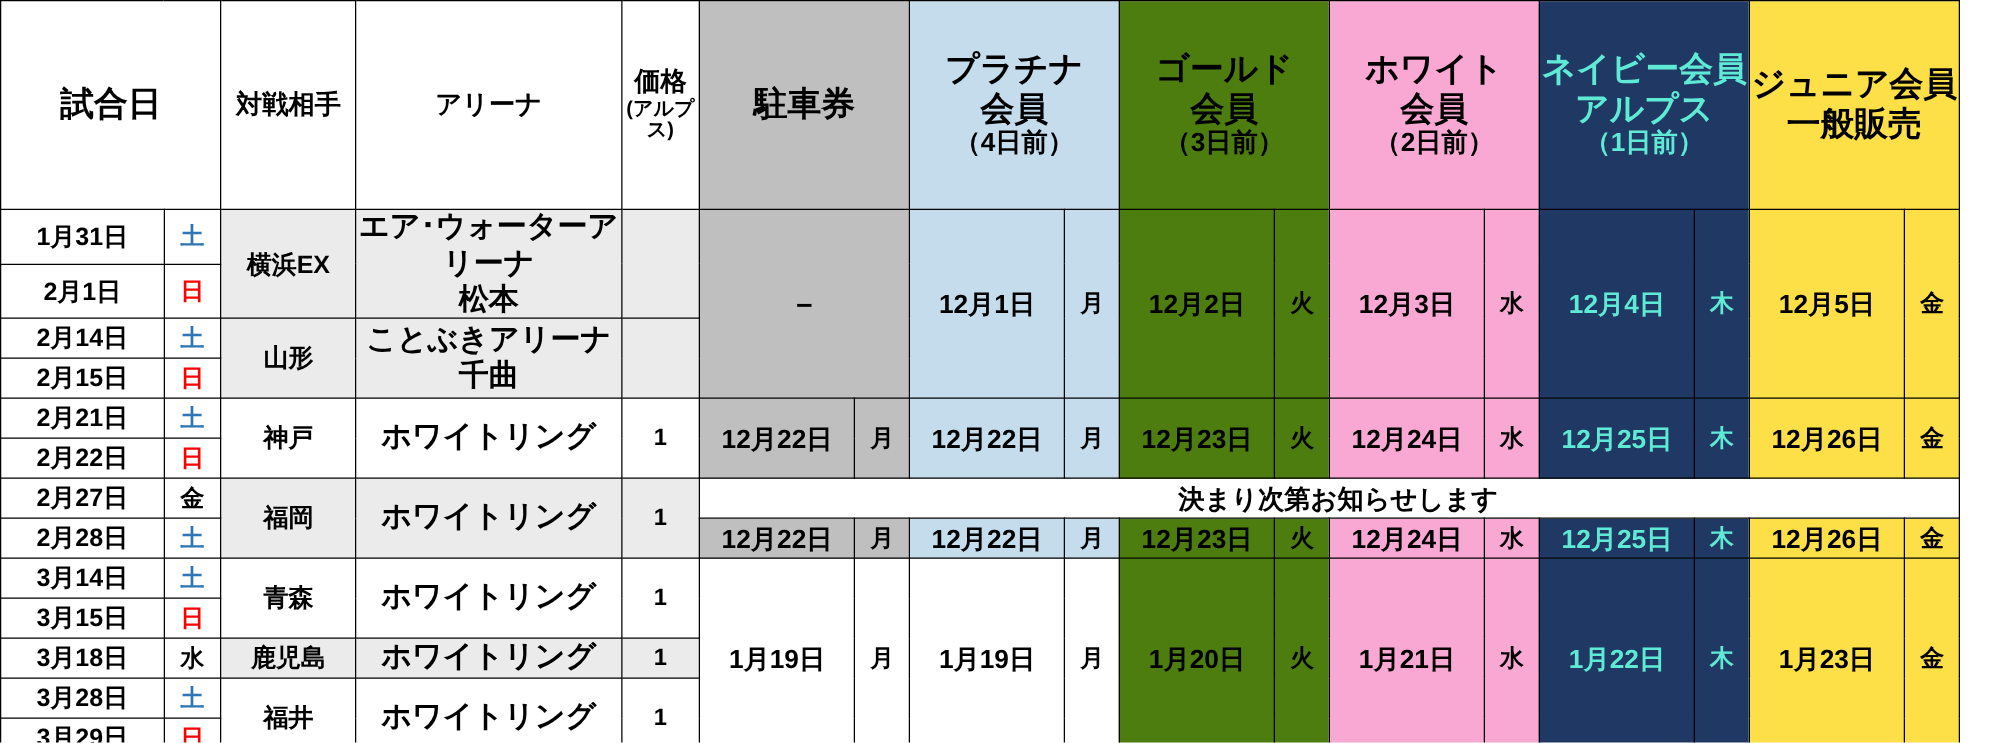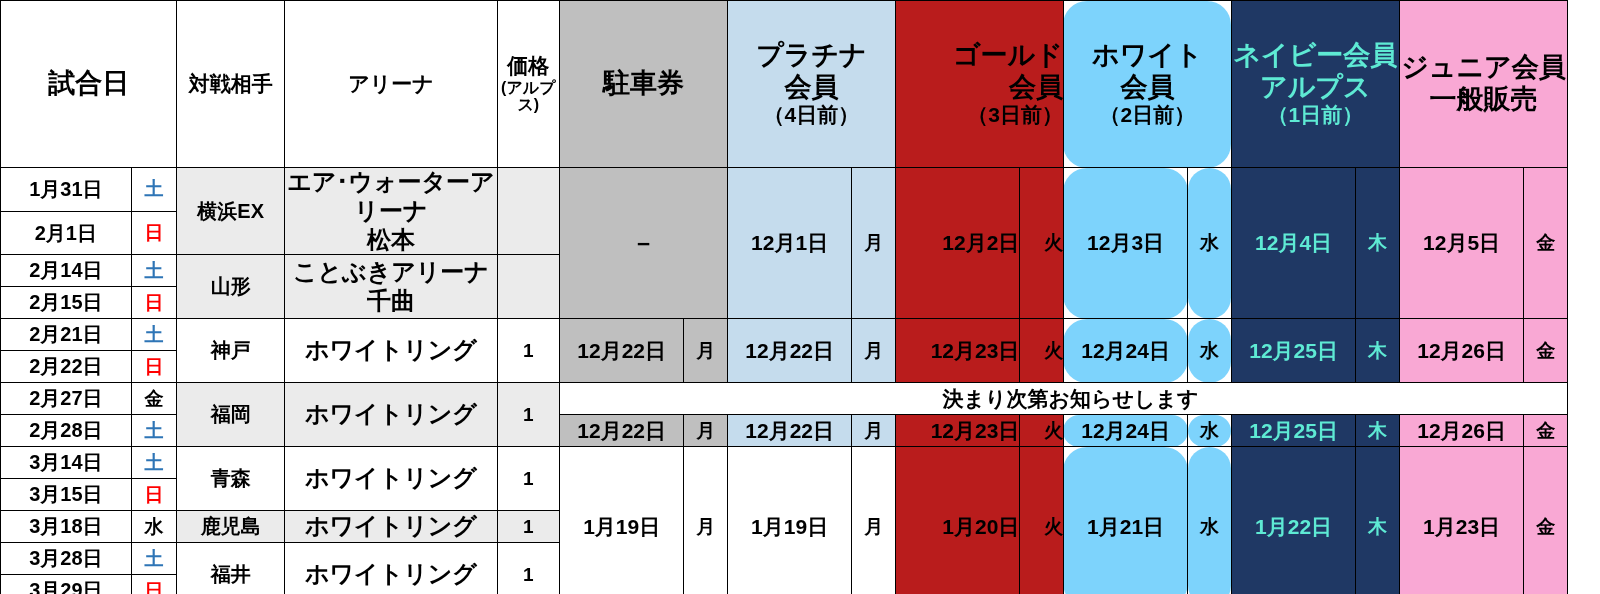--- a/index.html
+++ b/index.html
@@ -5,24 +5,24 @@
   html,body{margin:0;padding:0;background:#fff;}
   body{font-family:"Liberation Sans","DejaVu Sans",sans-serif;color:#000;}
   #sheet{width:1600px;height:594px;position:relative;overflow:hidden;}
   table{border-collapse:collapse;table-layout:fixed;width:1568px;}
   td,th{border:1px solid #000;text-align:center;vertical-align:middle;font-weight:bold;padding:0;}
   .hdr{height:166px;font-size:27px;line-height:1.18;}
   .hdr-small{font-size:21px;}
   .tiny{font-size:16px;font-weight:bold;display:block;line-height:1.1;}
   .c-park{background:#bfbfbf;}
   .c-plat{background:#c5dced;}
-  .c-gold{background:#b91c1c;text-align:right;}
-  .c-white{background:#7dd3fc;border-radius:24px;}
+  .c-gold{background:#4d7c0f;}
+  .c-white{background:#f9a8d4;}
   .c-navy{background:#1f3864;color:#5eead4;margin-top:20px;}
-  .c-junior{background:#f9a8d4;}
+  .c-junior{background:#fde047;}
   .row-date{font-size:20px;}
   .row-date td{height:31px;}
   .d-sat{color:#2e75b6;}
   .d-sun{color:#ff0000;}
   .d-fri{color:#000;}
   .d-wed{color:#000;}
   .opp{font-size:20px;}
   .arena{font-size:24px;line-height:1.2;margin-top:45px;}
   .price{font-size:19px;}
   .sale{font-size:21px;}

